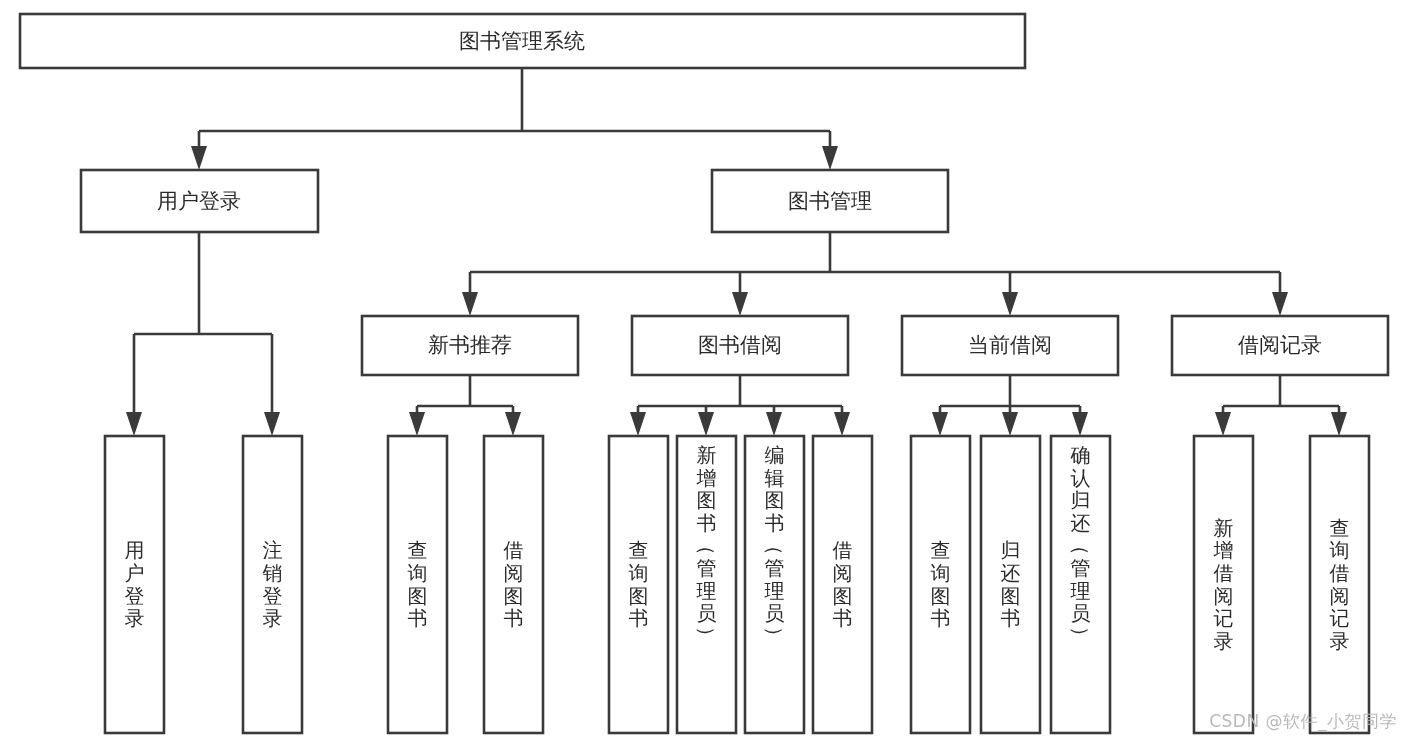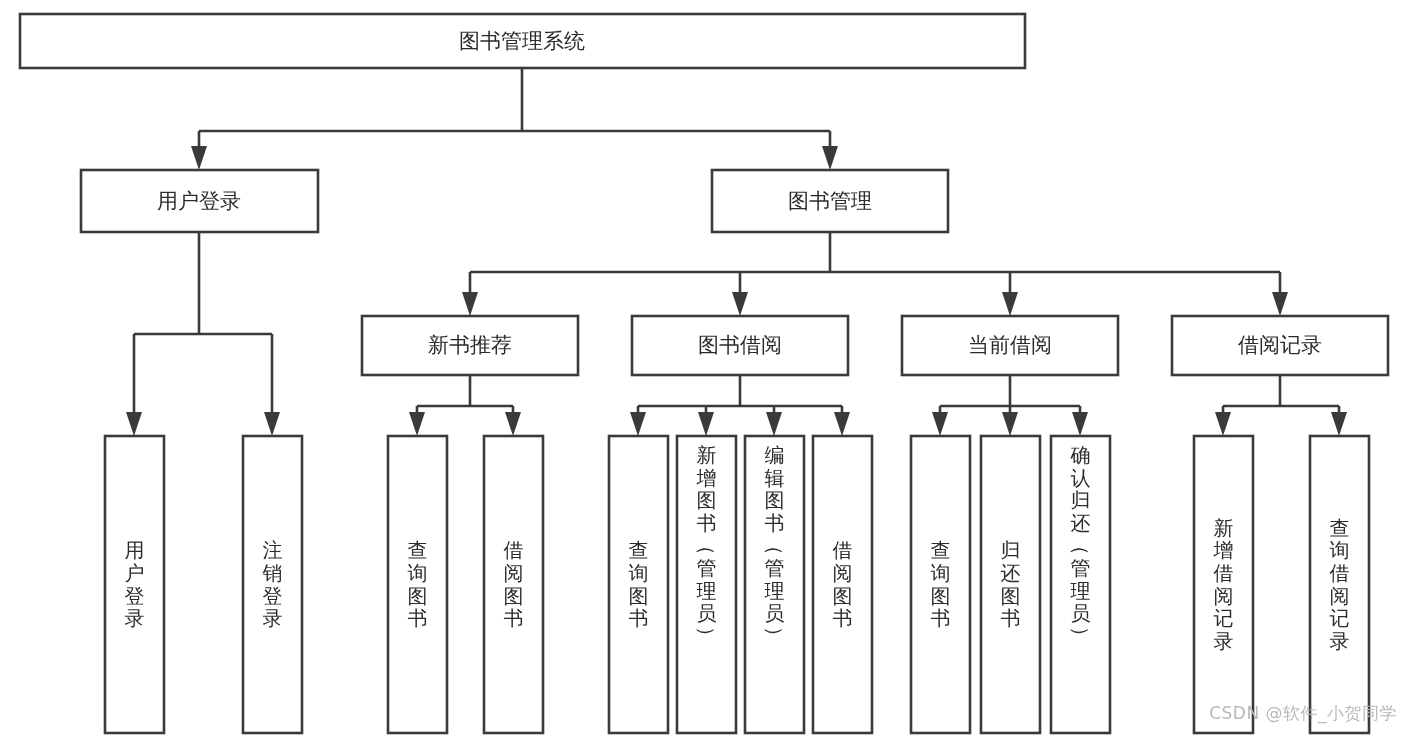--- a/index.html
+++ b/index.html
@@ -62,21 +62,21 @@
   .node-label-v span.vchar {
     display: block;
   }
   .node-label-v span.rotchar {
     display: block;
     transform: rotate(90deg);
   }
   .watermark {
     position: absolute;
     right: 8px;
-    bottom: 22px;
+    bottom: 14px;
     font-family: "DejaVu Sans", "Liberation Sans", sans-serif;
     font-size: 17px;
     color: #b9b9b9;
     letter-spacing: 0.5px;
     white-space: nowrap;
   }
 </style>
 </head>
 <body>
 

